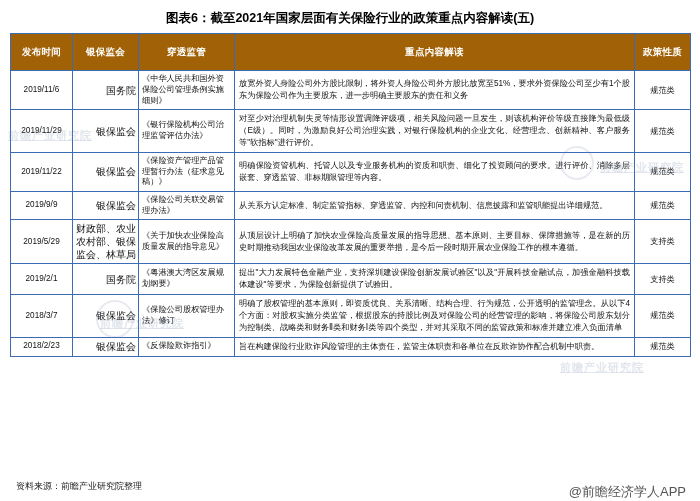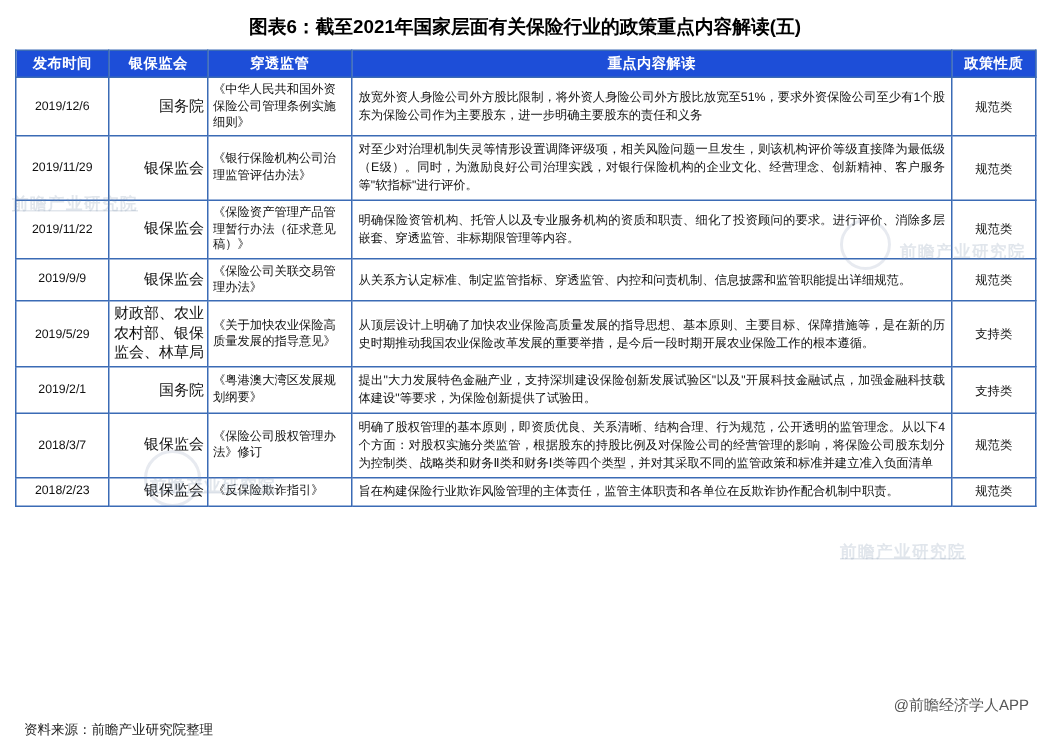--- a/index.html
+++ b/index.html
@@ -36,26 +36,26 @@
     border-collapse: collapse;
     table-layout: fixed;
     margin: 0 auto;
   }
   table.policy th, table.policy td {
     border: 1px solid #3b6bb5;
     vertical-align: middle;
     box-sizing: border-box;
   }
   table.policy thead th {
-    background: #1d4ed8;
+    background: #a16207;
     color: #ffffff;
     font-size: 9.5px;
     font-weight: bold;
     text-align: center;
-    height: 18px;
+    height: 37px;
     padding: 2px 1px;
     letter-spacing: 0.3px;
   }
   td.c-date {
     text-align: center;
     font-size: 8.2px;
     color: #111;
     padding: 2px 1px;
     line-height: 1.25;
   }
@@ -96,22 +96,22 @@
   .footer {
     position: absolute;
     left: 16px;
     bottom: 8px;
     font-size: 9px;
     color: #222;
   }
   .credit {
     position: absolute;
     right: 14px;
-    bottom: 24px;
-    font-size: 10px;
+    bottom: 0;
+    font-size: 13px;
     color: #555;
   }
   .wm {
     position: absolute;
     font-size: 11px;
     color: rgba(120,140,170,0.22);
     font-weight: bold;
     pointer-events: none;
     white-space: nowrap;
     letter-spacing: 1px;
@@ -149,21 +149,21 @@
       <tr>
         <th>发布时间</th>
         <th>银保监会</th>
         <th>穿透监管</th>
         <th>重点内容解读</th>
         <th>政策性质</th>
       </tr>
     </thead>
     <tbody>
       <tr>
-        <td class="c-date">2019/12/6</td>
+        <td class="c-date">2019/11/6</td>
         <td class="c-dept">国务院</td>
         <td class="c-name">《中华人民共和国外资保险公司管理条例实施细则》</td>
         <td class="c-content">放宽外资人身险公司外方股比限制，将外资人身险公司外方股比放宽至51%，要求外资保险公司至少有1个股东为保险公司作为主要股东，进一步明确主要股东的责任和义务</td>
         <td class="c-type">规范类</td>
       </tr>
       <tr>
         <td class="c-date">2019/11/29</td>
         <td class="c-dept">银保监会</td>
         <td class="c-name">《银行保险机构公司治理监管评估办法》</td>
         <td class="c-content">对至少对治理机制失灵等情形设置调降评级项，相关风险问题一旦发生，则该机构评价等级直接降为最低级（E级）。同时，为激励良好公司治理实践，对银行保险机构的企业文化、经营理念、创新精神、客户服务等"软指标"进行评价。</td>

